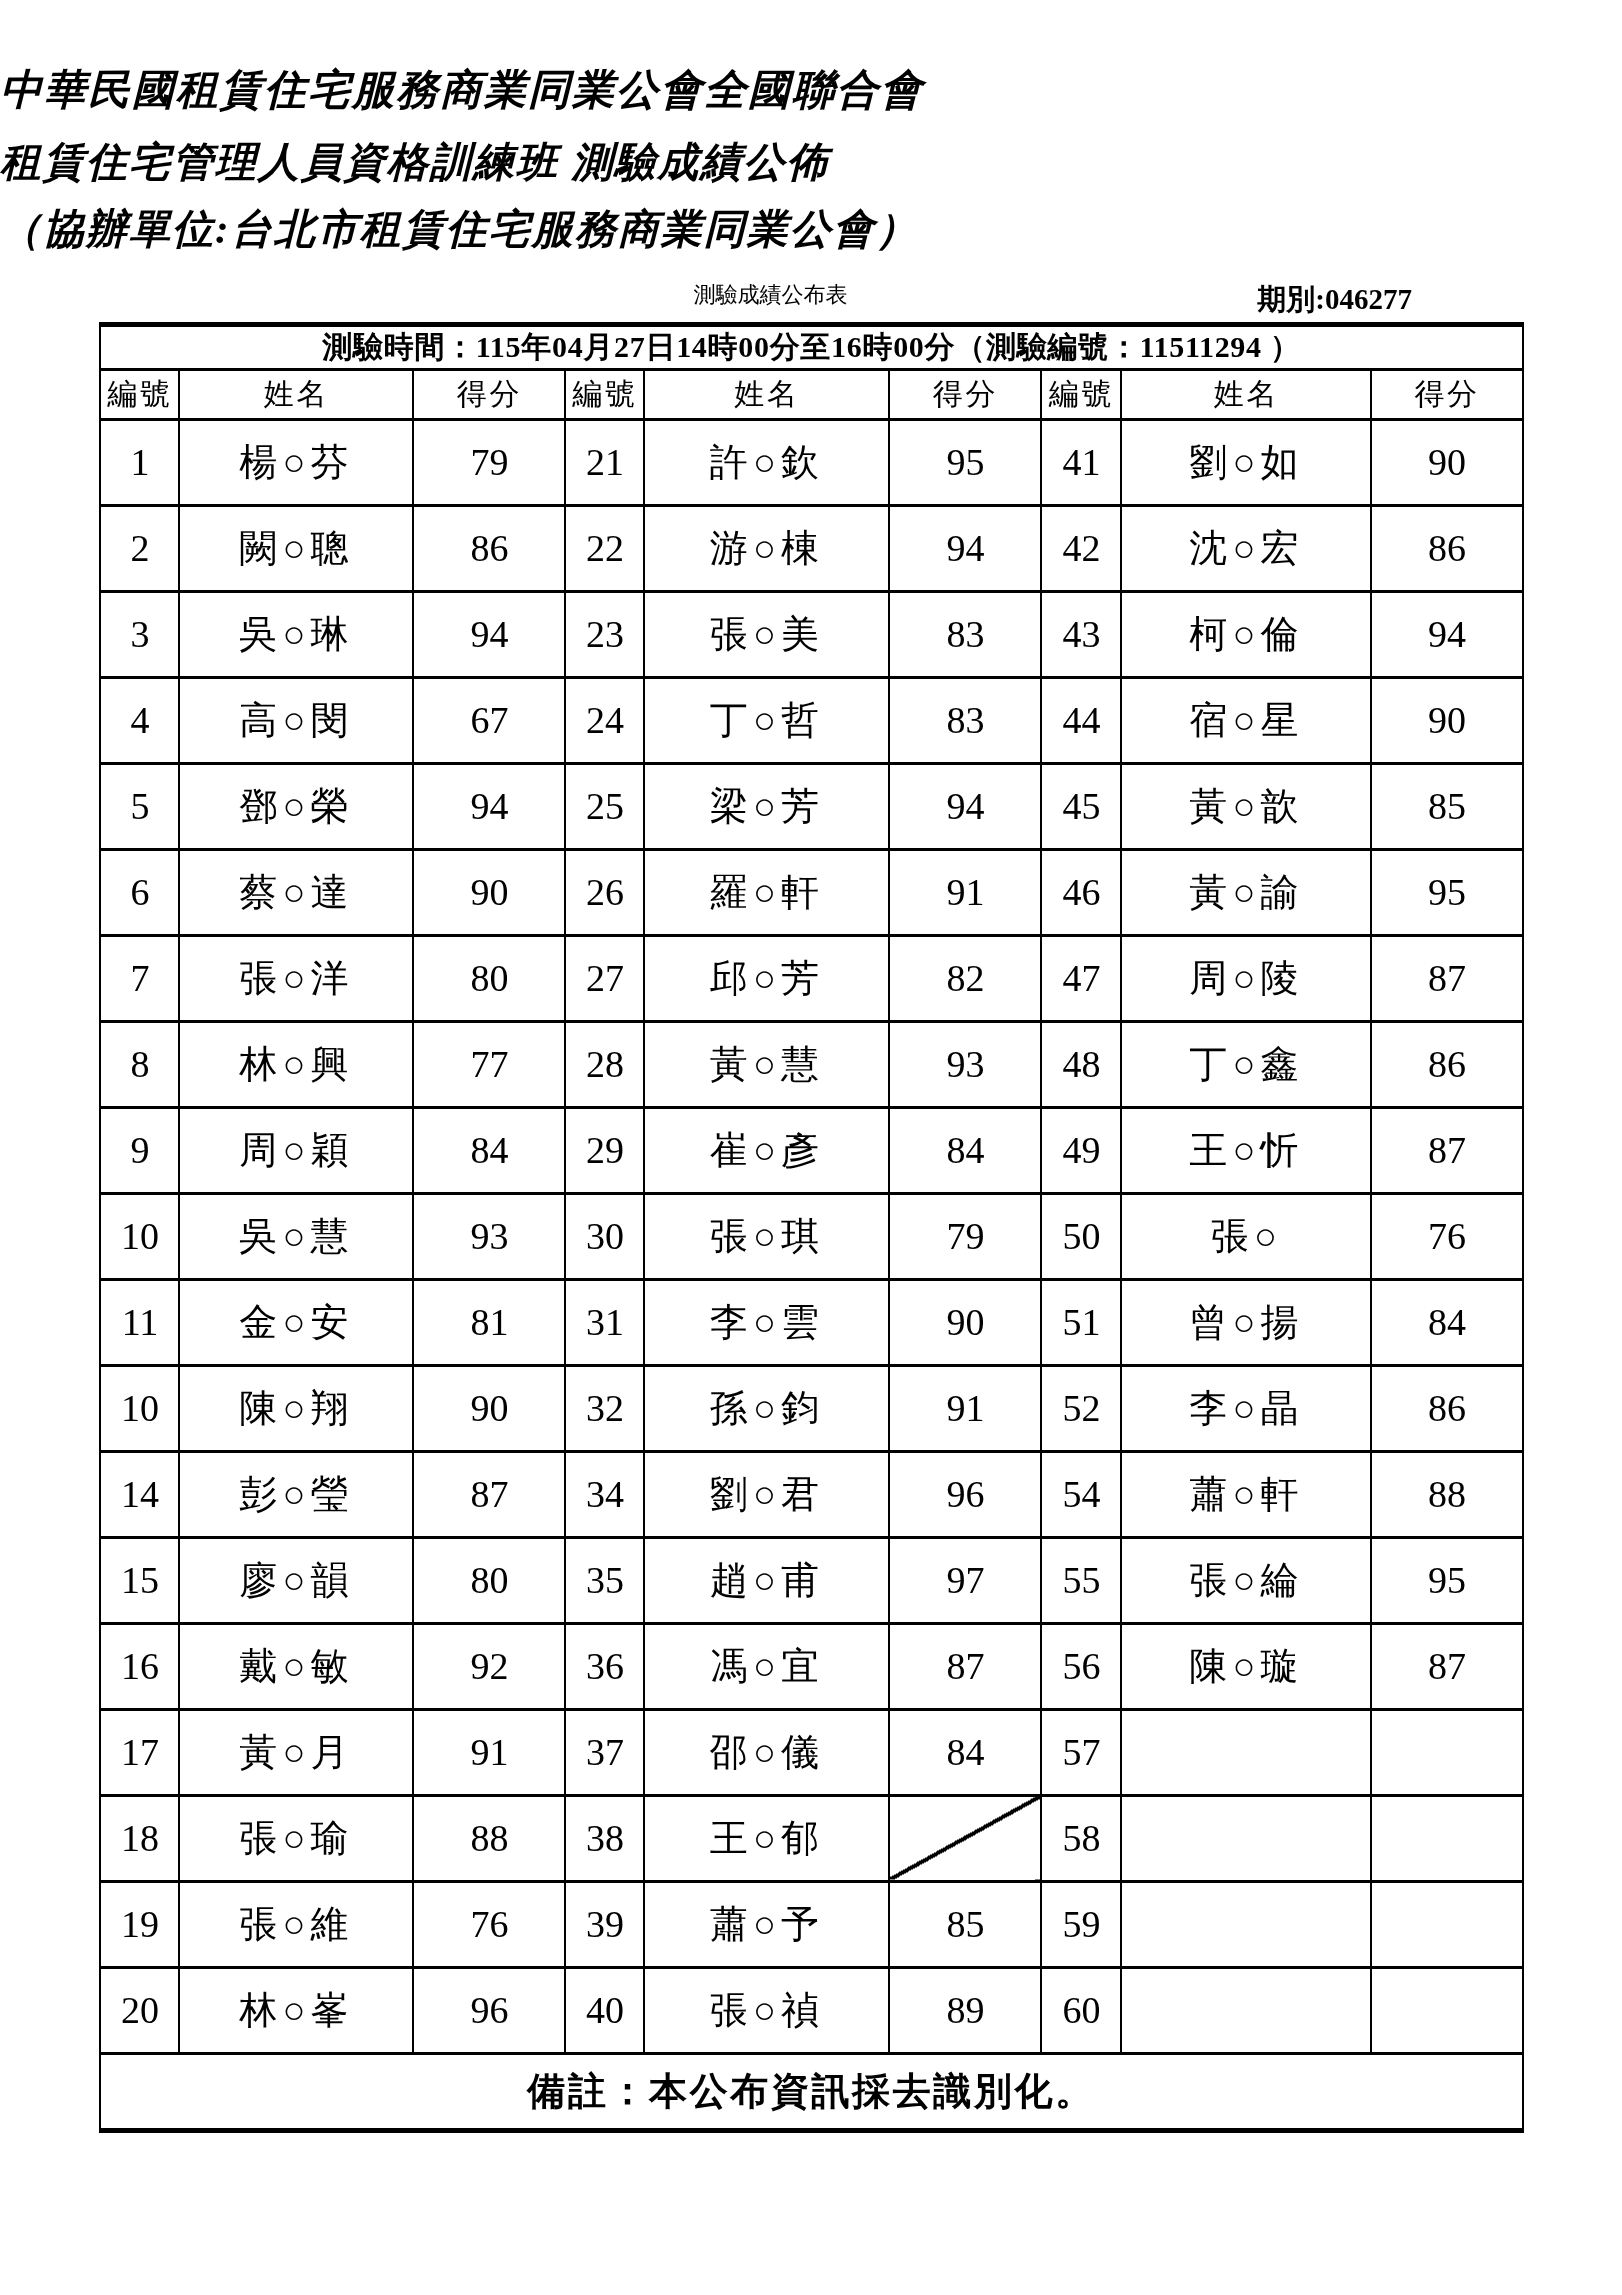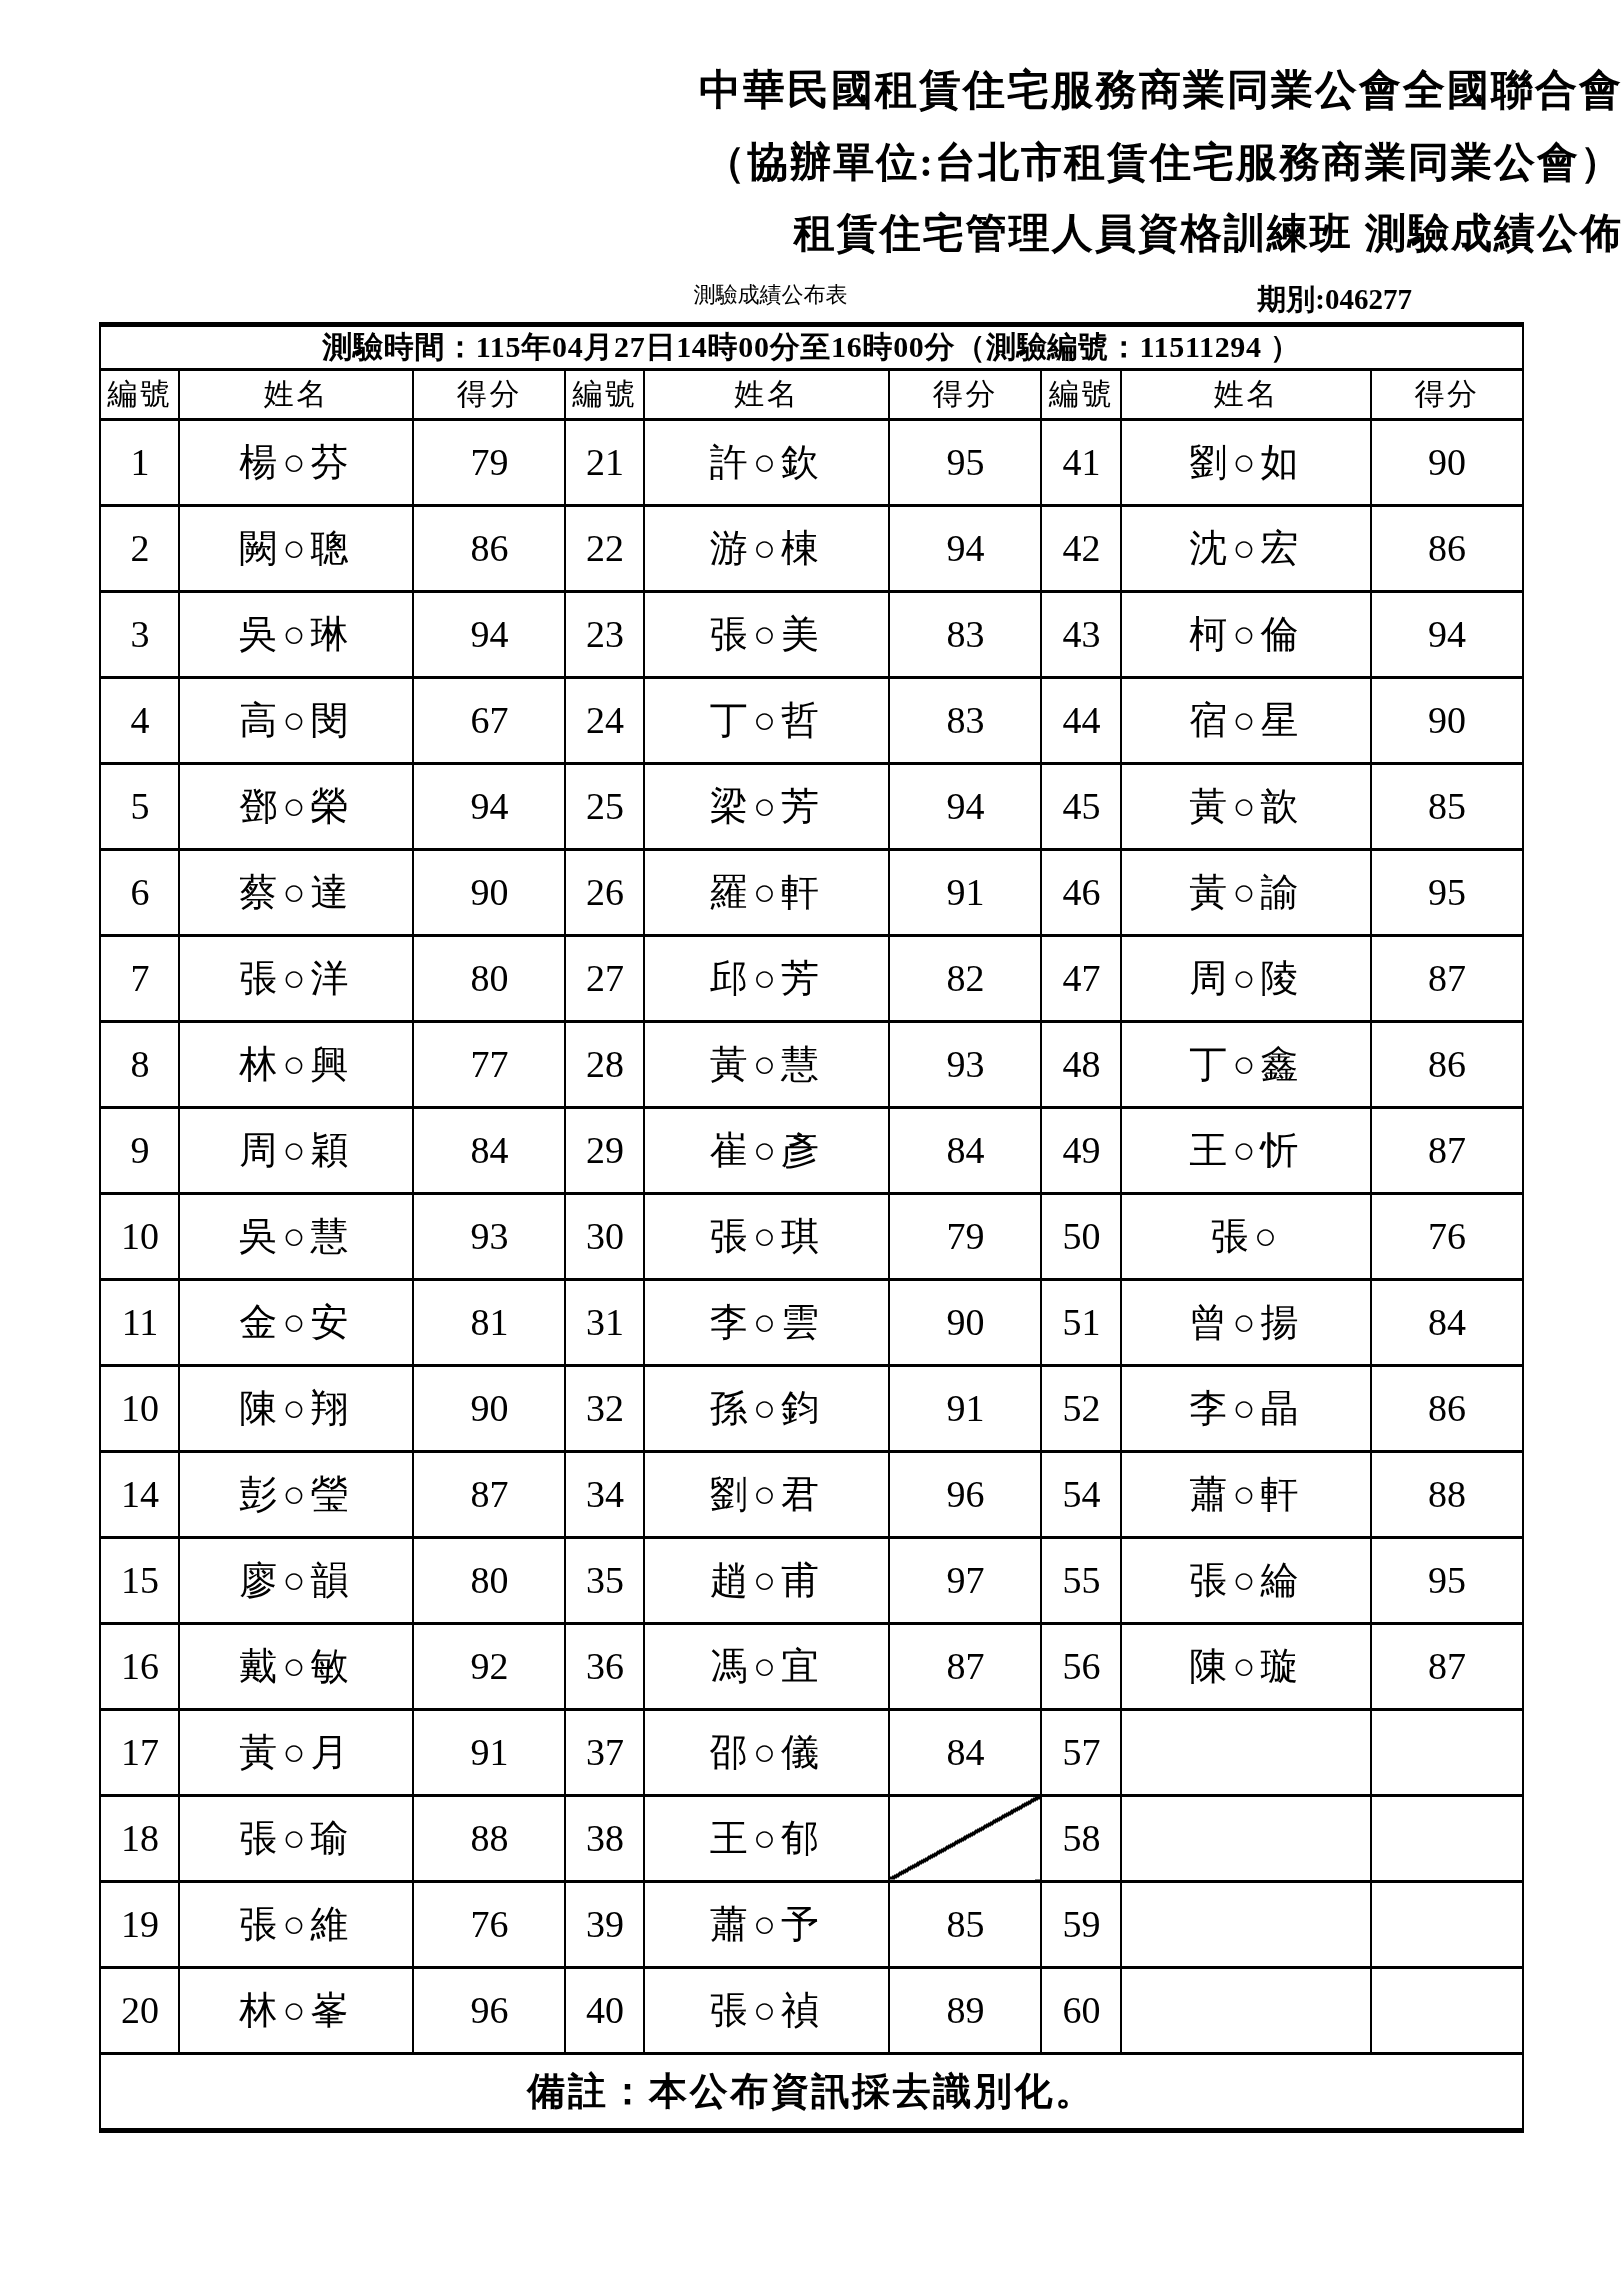--- a/index.html
+++ b/index.html
@@ -15,26 +15,27 @@
     position: relative;
     overflow: hidden;
   }
   .sheet {
     width: 1623px;
     height: 2295px;
     padding-top: 69px;
     box-sizing: border-box;
   }
   .title {
-    text-align: right;
+    text-align: left;
     font-weight: 700;
     font-size: 42px;
     line-height: 1;
     letter-spacing: 2px;
     white-space: nowrap;
+    font-style: italic;
   }
   .title-1 { margin: 0 0 31px 0; }
   .title-2 { margin: 0 0 30px 0; font-size: 41px; }
   .title-3 { margin: 0 0 26px 0; font-size: 41px; }
 
   .caption-row {
     position: relative;
     width: 1421px;
     margin: 0 auto 7.9px auto;
     height: 34px;
@@ -107,22 +108,22 @@
     letter-spacing: 2.6px;
     margin-top: 37px;
   }
 </style>
 </head>
 <body>
 
 <div class="sheet">
 
   <div class="title title-1">中華民國租賃住宅服務商業同業公會全國聯合會</div>
+  <div class="title title-3">租賃住宅管理人員資格訓練班 測驗成績公佈</div>
   <div class="title title-2">（協辦單位:台北市租賃住宅服務商業同業公會）</div>
-  <div class="title title-3">租賃住宅管理人員資格訓練班 測驗成績公佈</div>
 
   <div class="caption-row">
     <span class="caption">測驗成績公布表</span>
     <span class="period">期別:046277</span>
   </div>
 
   <table class="score-table">
     <colgroup>
       <col style="width:79px">
         <col style="width:234px">

